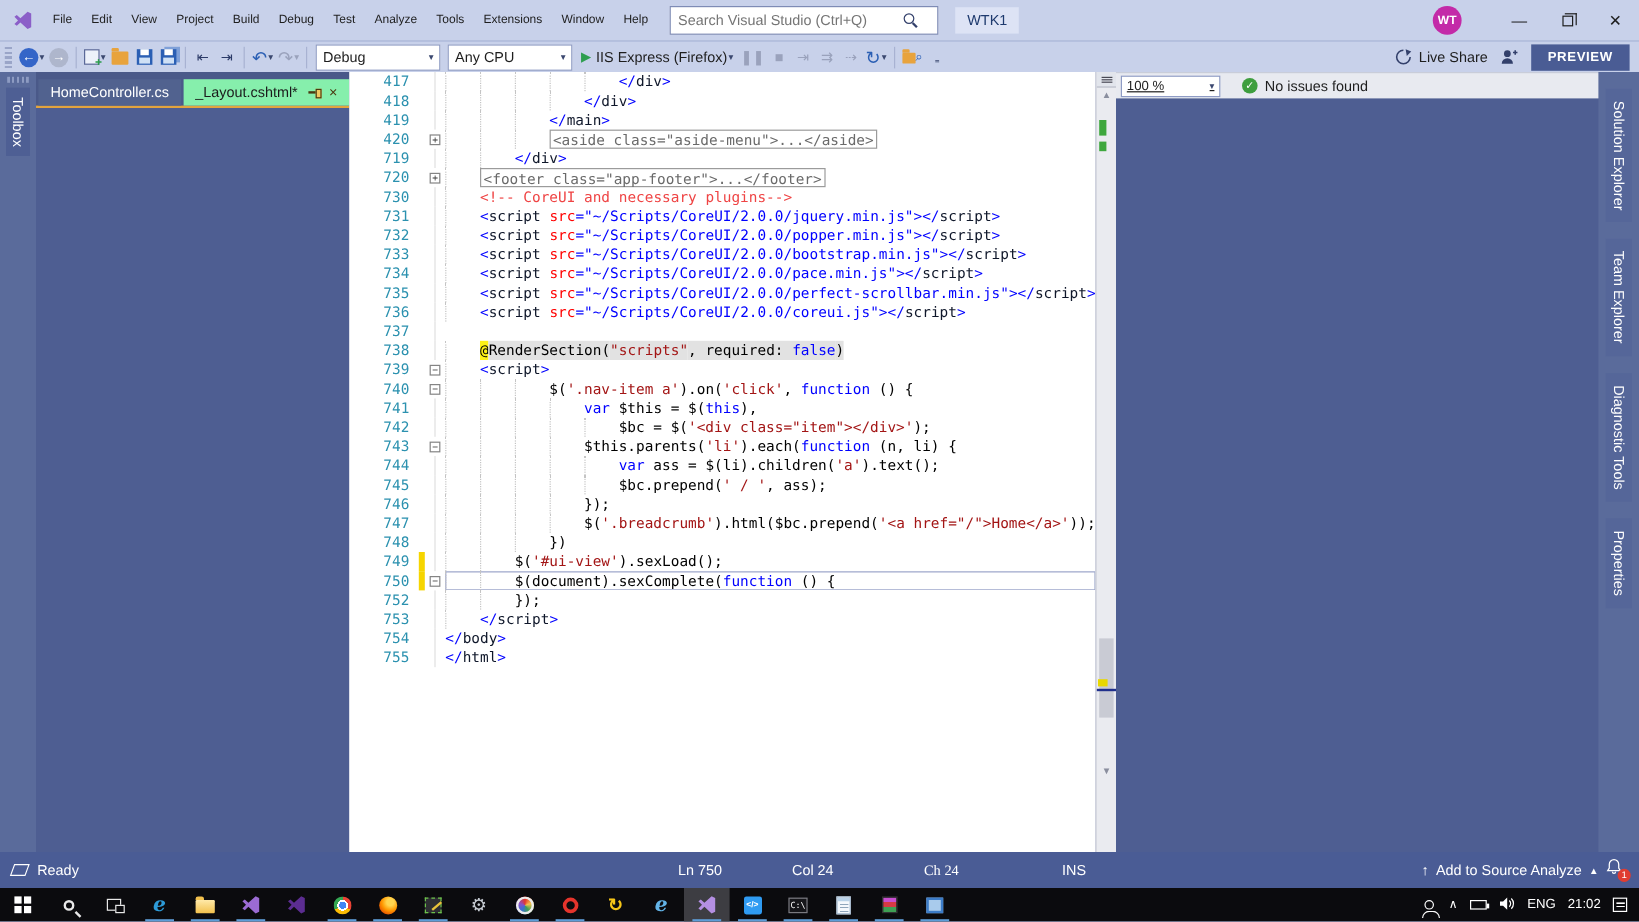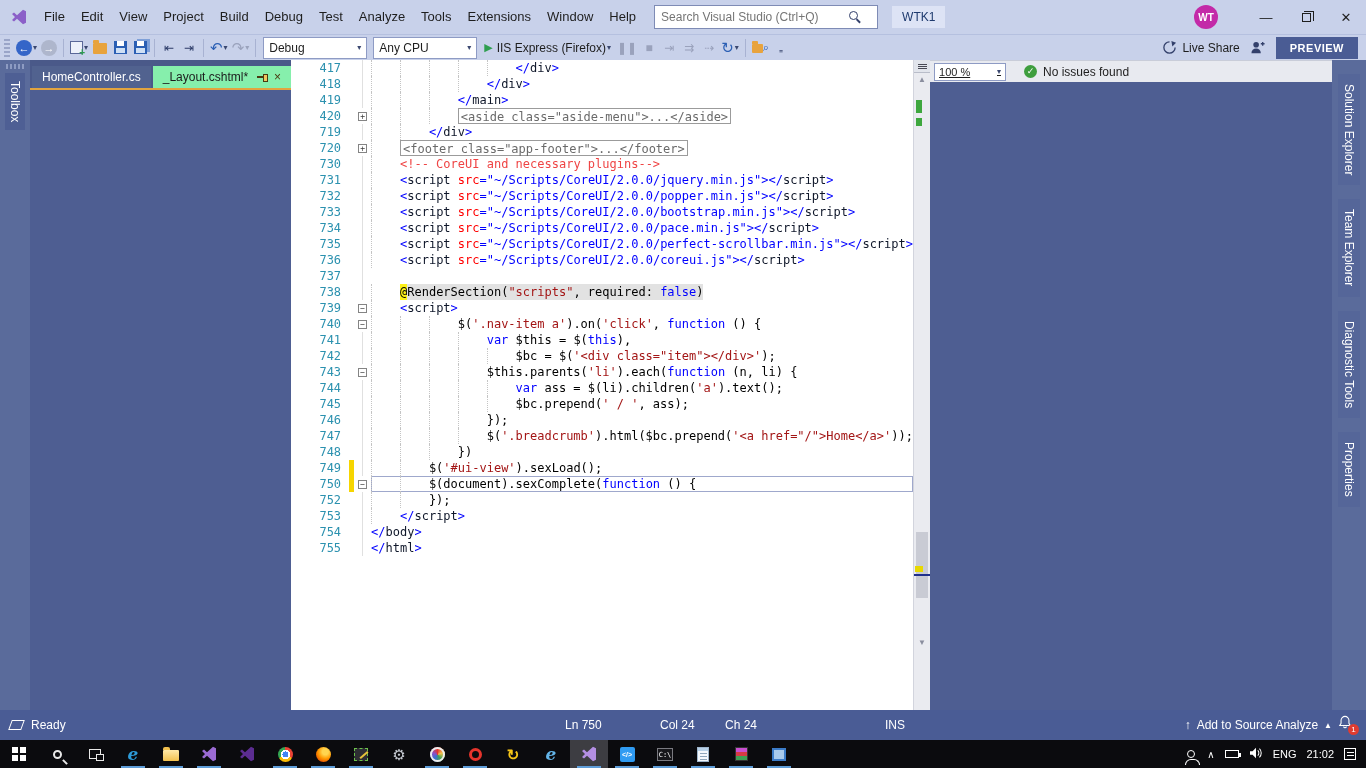--- a/index.html
+++ b/index.html
@@ -4,21 +4,21 @@
 <style>
   * { margin:0; padding:0; box-sizing:border-box; }
   html,body { width:1366px; height:768px; overflow:hidden; }
   body { font-family:"Liberation Sans", sans-serif; font-size:12px; color:#1e1e1e; }
   #shell { width:1366px; height:768px; display:flex; flex-direction:column; background:#4E5E92; }
 
   
   .titlebar { height:34px; background:#C8D1EA; display:flex; align-items:center; flex:0 0 auto; }
   .vs-logo { width:22px; height:20px; margin:0 6px 0 8px; display:flex; align-items:center; justify-content:center; }
   .menubar { display:flex; align-items:center; height:100%; }
-  .menu-item { padding:0 8px; line-height:34px; font-size:13px; color:#1e1e1e; cursor:default; }
+  .menu-item { padding:0 8px; line-height:34px; font-size:10px; color:#1e1e1e; cursor:default; }
   .search-box { margin-left:10px; width:224px; height:24px; background:#fff; border:1px solid #7E8BB5; display:flex; align-items:center; position:relative; }
   .search-box input { border:none; outline:none; width:190px; font-size:12px; color:#444; padding:0 6px; font-family:"Liberation Sans",sans-serif; background:transparent; }
   .mag { width:12px; height:12px; position:relative; margin-left:4px; }
   .mag::before { content:""; position:absolute; width:7px; height:7px; border:1.5px solid #33406B; border-radius:50%; left:0; top:0; }
   .mag::after { content:""; position:absolute; width:5px; height:1.5px; background:#33406B; transform:rotate(45deg); left:7px; top:9px; }
   .wtk { margin-left:14px; padding:4px 10px; background:#DDE3F5; color:#1E3A6E; font-size:12px; }
   .tb-spacer { flex:1; }
   .avatar { width:24px; height:24px; border-radius:50%; background:#C32AA8; color:#fff; font-size:10px; font-weight:bold; display:flex; align-items:center; justify-content:center; margin-right:28px; }
   .winctl { width:40px; height:34px; display:flex; align-items:center; justify-content:center; font-size:13px; color:#1e1e1e; }
   .restore-glyph { width:9px; height:9px; border:1px solid #1e1e1e; position:relative; }
@@ -88,21 +88,21 @@
   .vscroll { width:17px; background:#EAEBF0; border-left:1px solid #D2D4DD; flex:0 0 auto; position:relative; }
   .split-handle { position:absolute; top:0; left:0; right:0; height:13px; background:#E2E5EC; border-bottom:1px solid #B9BDC9; display:flex; flex-direction:column; align-items:center; justify-content:center; gap:1px; }
   .split-handle i { display:block; width:9px; height:1px; background:#4A4A55; }
   .sarrow { position:absolute; left:0; right:0; text-align:center; color:#8A8E9E; font-size:8px; }
   .mark-green { position:absolute; left:2px; width:6px; background:#3EA73E; }
   .thumb { position:absolute; left:2px; right:2px; background:#C9CBD4; }
   .mark-yellow { position:absolute; left:1px; width:8px; height:6px; background:#E8D800; }
   .caret-line { position:absolute; left:0; right:0; height:2px; background:#20308C; }
 
   .editor-bottom { height:22px; background:#E8EAF0; border-top:1px solid #C9CDD9; display:flex; align-items:center; flex:0 0 auto; }
-  .zoom-combo { width:72px; height:18px; background:#fff; border:1px solid #8E9BC4; margin-left:4px; display:flex; align-items:center; justify-content:space-between; padding:0 4px; font-size:11px;text-decoration:underline; }
+  .zoom-combo { width:83px; height:18px; background:#fff; border:1px solid #8E9BC4; margin-left:4px; display:flex; align-items:center; justify-content:space-between; padding:0 4px; font-size:11px;text-decoration:underline; }
   .ok-circle { width:13px; height:13px; border-radius:50%; background:#3E9E3E; color:#fff; font-size:9px; line-height:13px; text-align:center; margin:0 6px 0 18px; }
   .harrow { color:#A0A4B2; font-size:9px; margin-left:420px; }
 
   .right-strip { width:34px; background:#5A6B9B; flex:0 0 auto; display:flex; flex-direction:column; align-items:center; padding-top:14px; gap:14px; }
   .rtab { writing-mode:vertical-rl; color:#fff; font-size:12px; background:#556699; padding:10px 4px; }
 
   
   .statusbar { height:30px; background:#4A5C95; color:#fff; display:flex; align-items:center; font-size:12px; position:relative; flex:0 0 auto; }
   .ready-ic { width:13px; height:10px; border:1px solid #fff; transform:skewX(-20deg); margin:0 8px 0 10px; }
   .sb-abs { position:absolute; top:0; line-height:30px; }
@@ -344,21 +344,21 @@
         <span class="rtab">Diagnostic Tools</span>
         <span class="rtab">Properties</span>
       </div>
   </div>
 
   <div class="statusbar">
     <span class="ready-ic"></span>
     <span>Ready</span>
     <span class="sb-abs" style="left:565px;">Ln 750</span>
     <span class="sb-abs" style="left:660px;">Col 24</span>
-    <span class="sb-abs" style="left:725px;">Ch 24</span>
+    <span class="sb-abs" style="left:770px;font-family:Liberation Serif, serif;">Ch 24</span>
     <span class="sb-abs" style="left:885px;">INS</span>
     <span class="sb-right">
       <span>↑</span>
       <span>Add to Source Analyze</span>
       <span style="font-size:8px;">▲</span>
       <span class="bell-wrap">
         <svg width="14" height="15" viewBox="0 0 16 16">
             <path d="M8,1 a4.5,4.5 0 0 1 4.5,4.5 V9 l1.5,2.5 H2 L3.5,9 V5.5 A4.5,4.5 0 0 1 8,1 Z M6.5,12.5 a1.5,1.5 0 0 0 3,0" fill="none" stroke="#fff" stroke-width="1.2"></path>
           </svg>
         <span class="badge">1</span>

